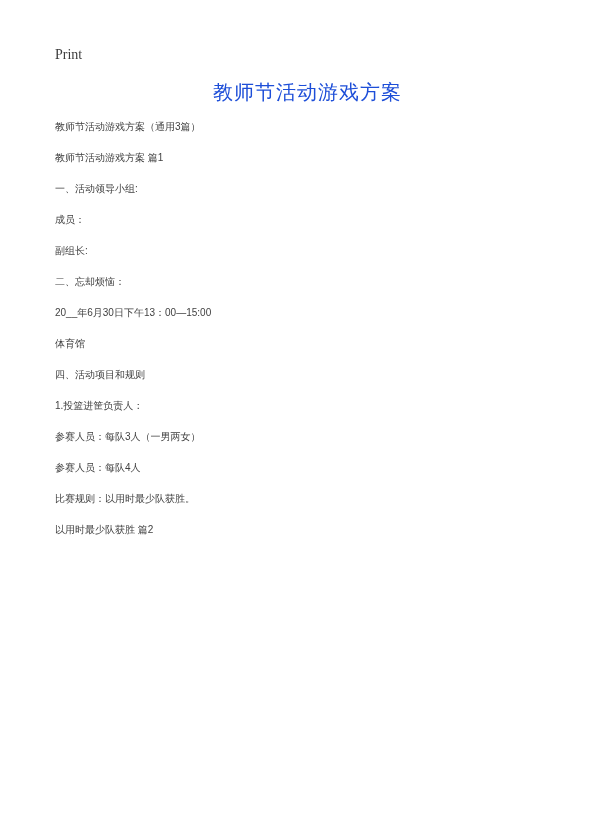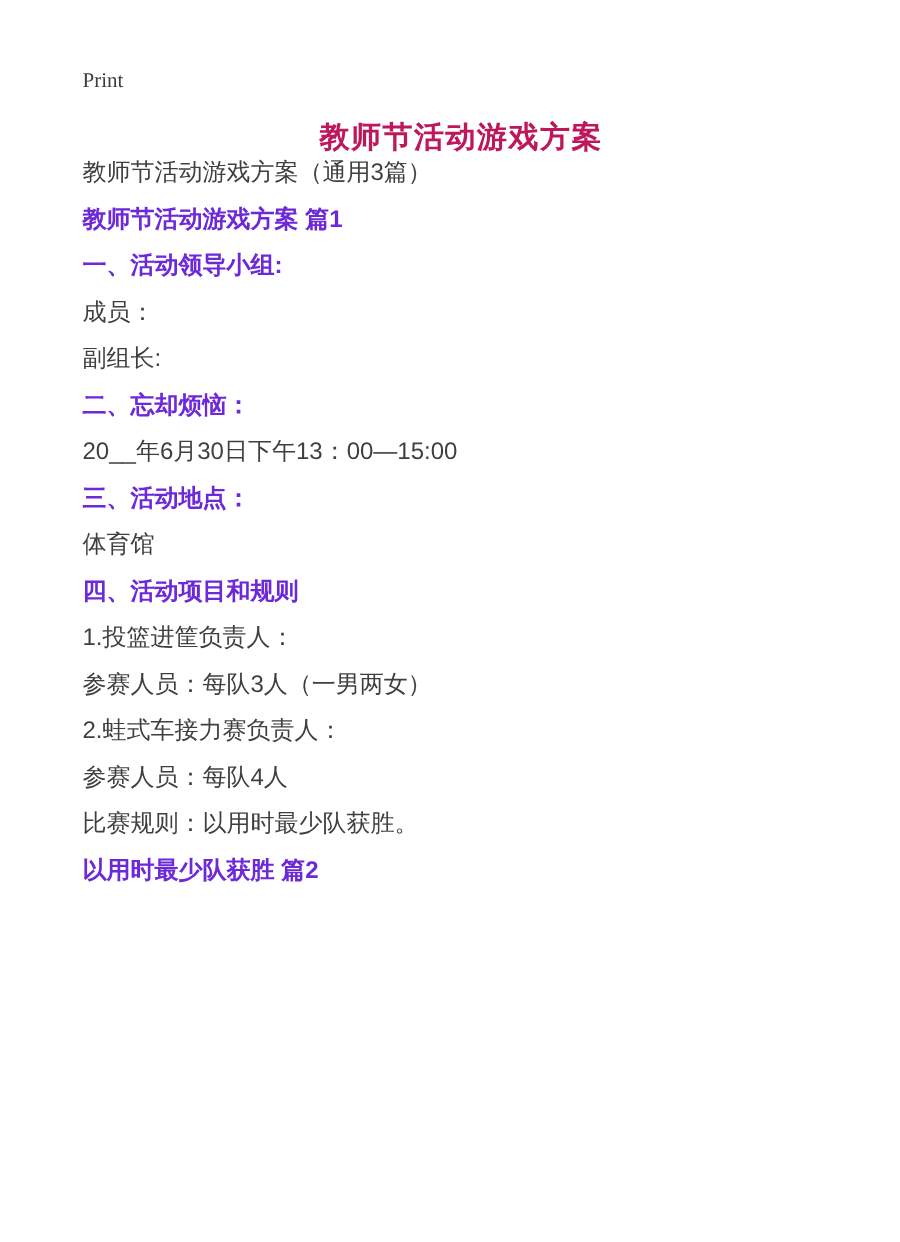--- a/index.html
+++ b/index.html
@@ -21,56 +21,55 @@
     line-height: 18px;
     color: #3d3d3d;
     text-decoration: none;
     margin-bottom: 15px;
     cursor: pointer;
   }
   .title {
     text-align: center;
     font-size: 20px;
     line-height: 26px;
-    font-weight: bold;
-    color: #be185d;
+    font-weight: normal;
+    color: #1d4ed8;
+    margin-bottom: 11px;
     letter-spacing: 1px;
   }
   .blk {
-    font-size: 16px;
+    font-size: 10px;
     line-height: 22px;
     color: #3f3f3f;
     margin-bottom: 9px;
     word-break: break-all;
   }
   .bold {
-    font-weight: bold;
-    color: #6d28d9;
+    font-weight: normal;
+    color: #404040;
   }
 </style>
 </head>
 <body>
 
 <div class="page">
 
   <a class="print">Print</a>
 
   <h1 class="title">教师节活动游戏方案</h1>
 
   <p class="blk">教师节活动游戏方案（通用3篇）</p>
 
   <p class="blk bold">教师节活动游戏方案 篇1</p>
   <p class="blk bold">一、活动领导小组:</p>
   <p class="blk">成员：</p>
   <p class="blk">副组长:</p>
   <p class="blk bold">二、忘却烦恼：</p>
   <p class="blk">20__年6月30日下午13：00—15:00</p>
-  <p class="blk bold">三、活动地点：</p>
   <p class="blk">体育馆</p>
   <p class="blk bold">四、活动项目和规则</p>
   <p class="blk">1.投篮进筐负责人：</p>
   <p class="blk">参赛人员：每队3人（一男两女）</p>
-  <p class="blk">2.蛙式车接力赛负责人：</p>
   <p class="blk">参赛人员：每队4人</p>
   <p class="blk">比赛规则：以用时最少队获胜。</p>
   <p class="blk bold">以用时最少队获胜 篇2</p>
 
 </div>
 
 </body></html>

